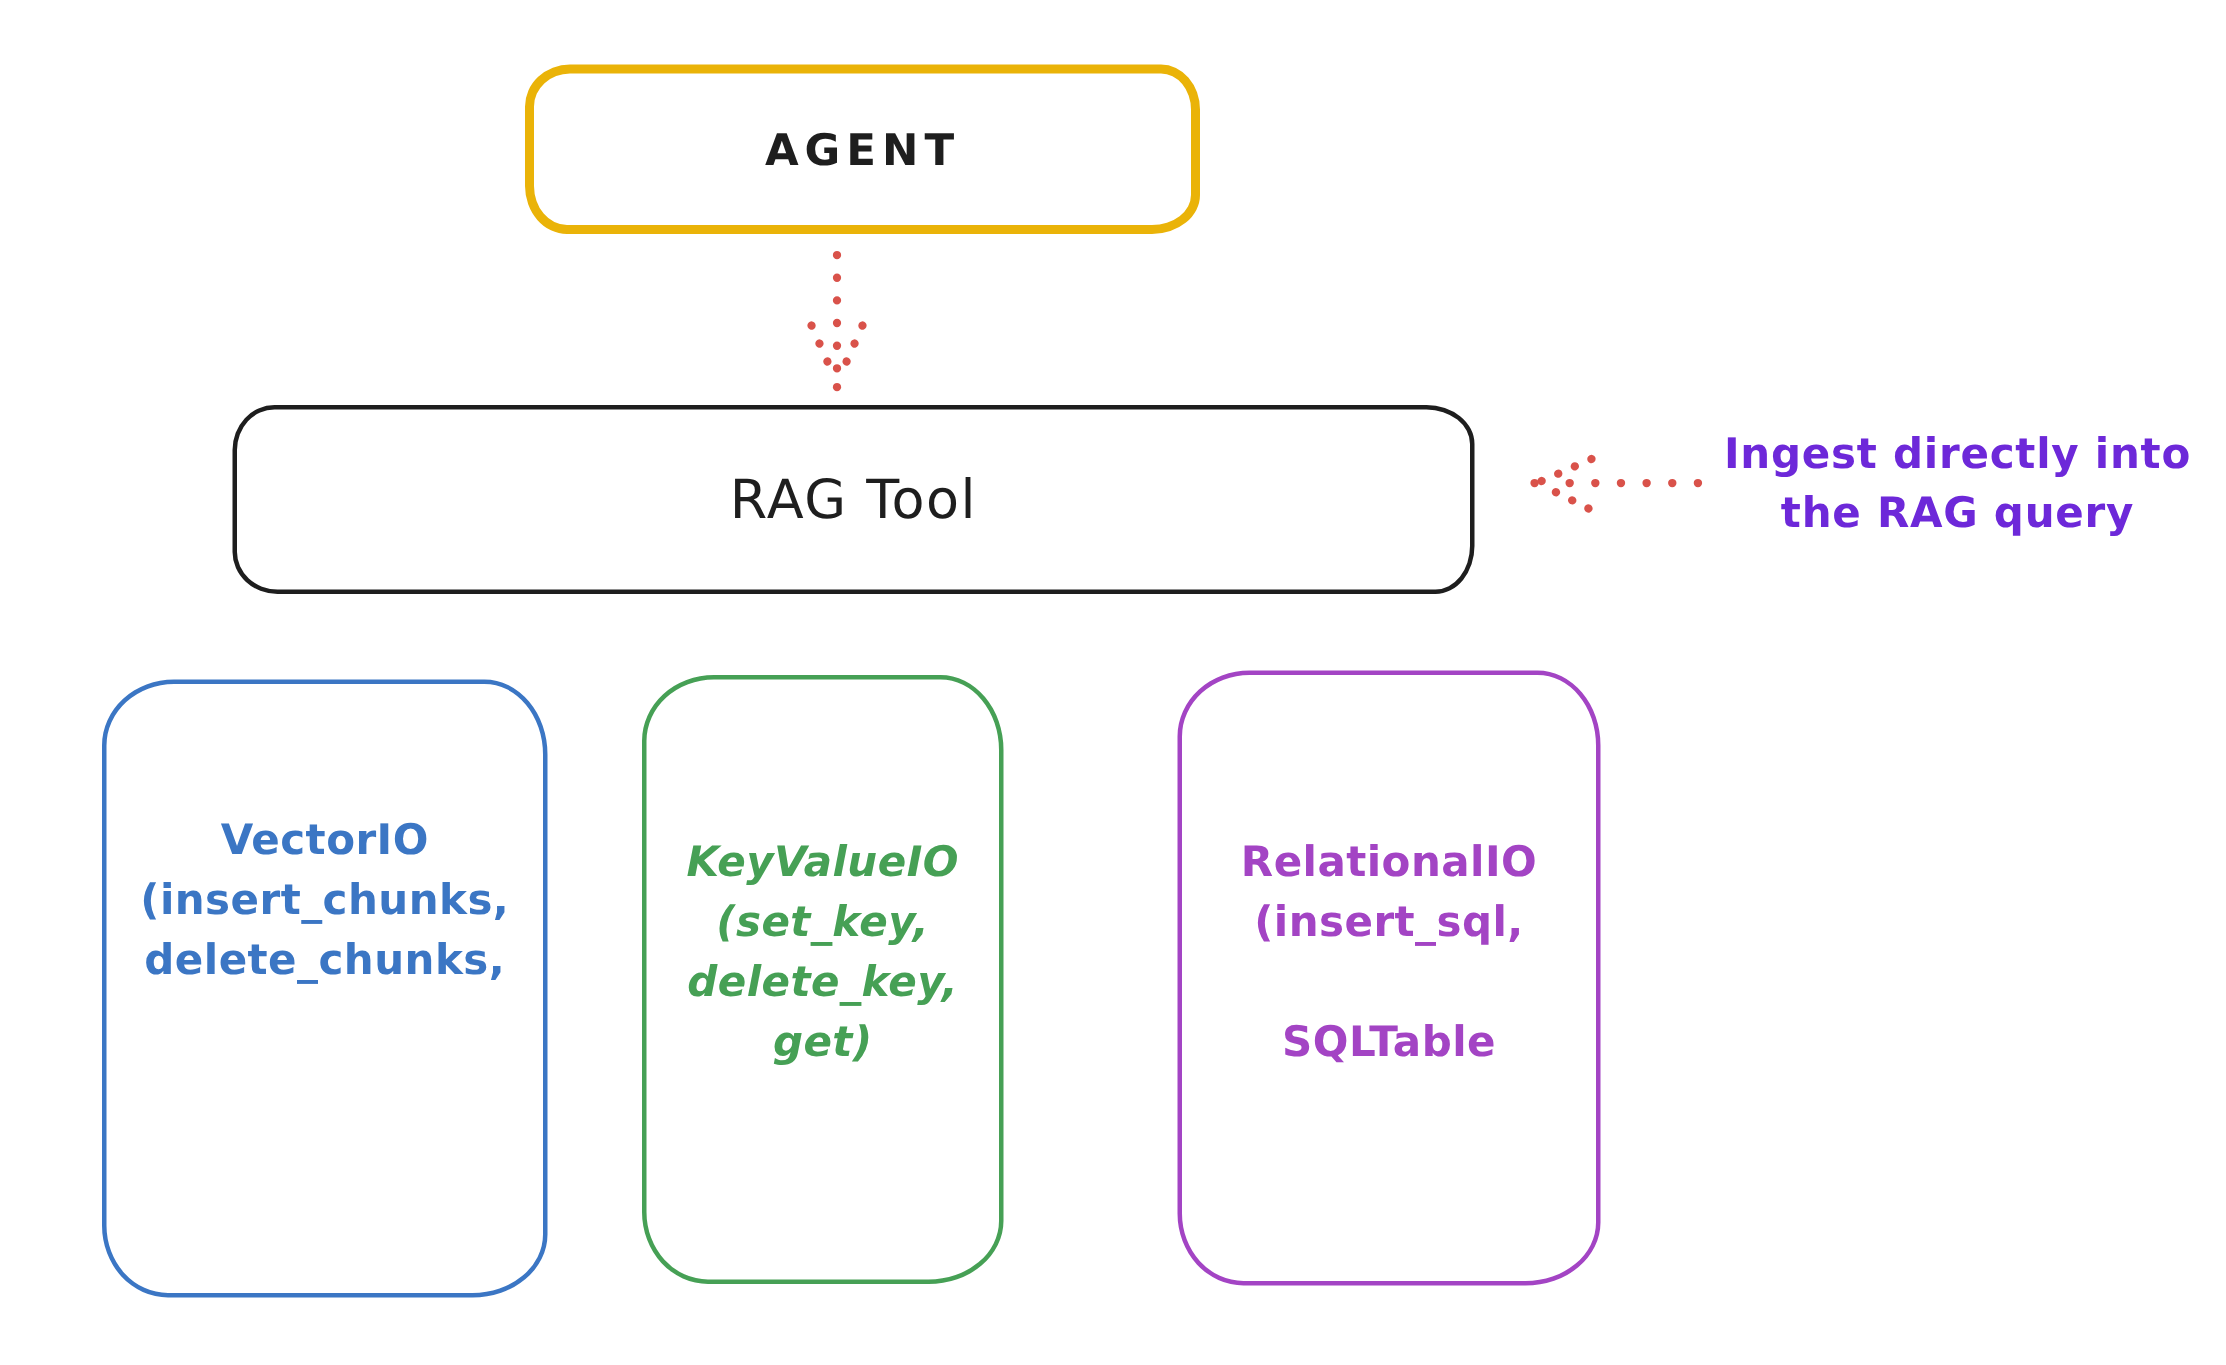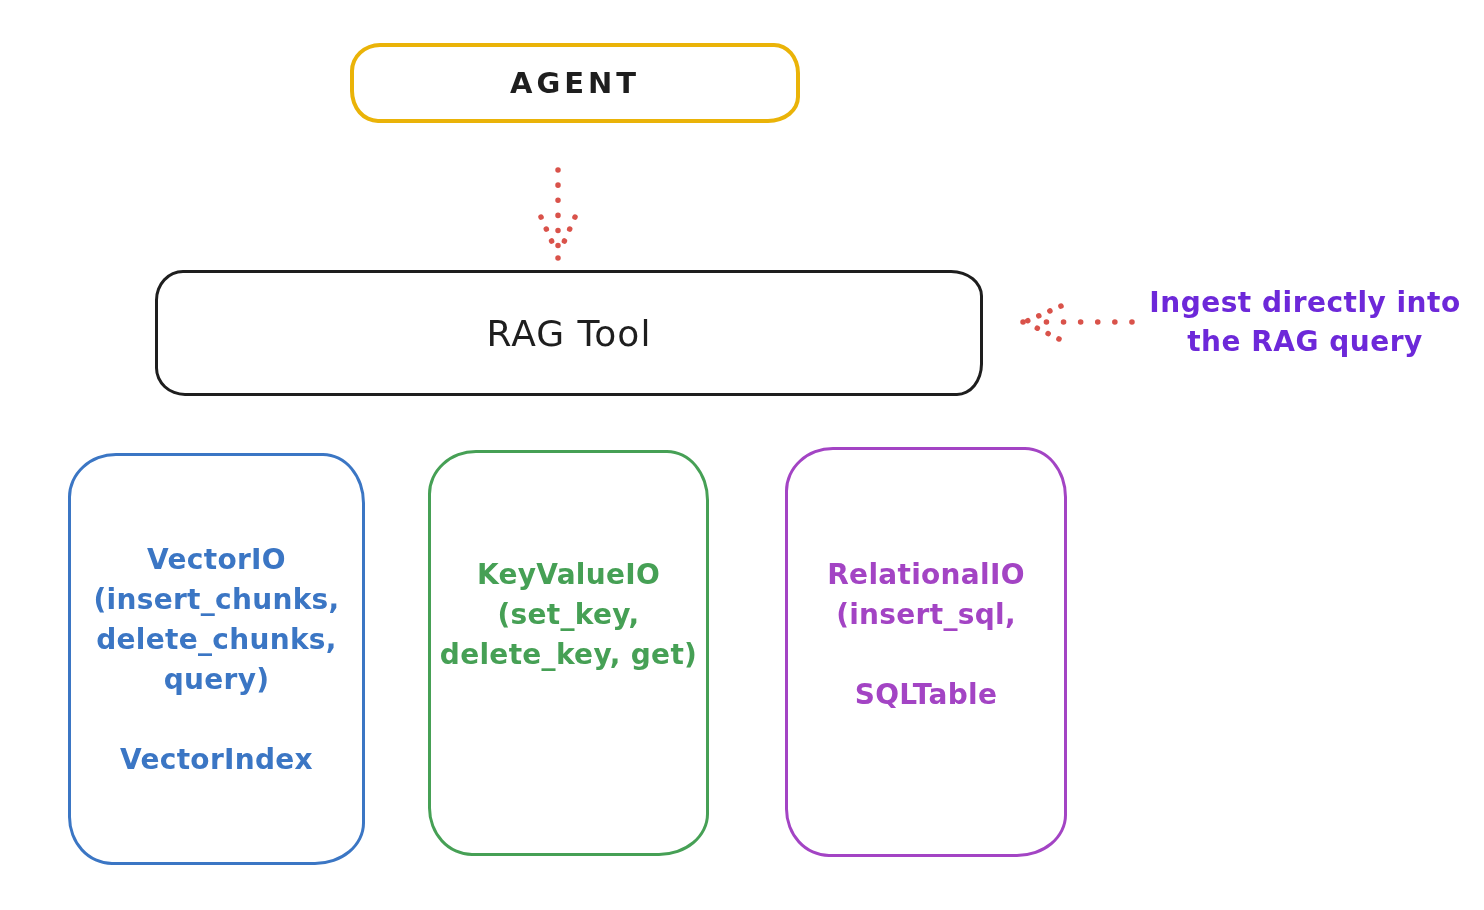--- a/index.html
+++ b/index.html
@@ -15,22 +15,22 @@
   
   .box {
     position: absolute;
     background: #ffffff;
     display: flex;
     align-items: center;
     justify-content: center;
     box-sizing: border-box;
   }
   .box-agent {
-    left: 350px; top: 43px; width: 450px; height: 80px;
-    border: 4px solid #eab308;
+    left: 350px; top: 43px; width: 450px; height: 113px;
+    border: 6px solid #eab308;
     border-radius: 30px 26px 32px 28px / 28px 30px 26px 32px;
   }
   .box-rag {
     left: 155px; top: 270px; width: 828px; height: 126px;
     border: 3px solid #1e1e1e;
     border-radius: 28px 32px 26px 30px / 30px 26px 32px 28px;
   }
   .label-agent {
     color: #1e1e1e; font-size: 29px; font-weight: 600;
     letter-spacing: 4px;
@@ -40,21 +40,21 @@
     letter-spacing: 1px;
   }
 
   .io-box {
     position: absolute;
     background: #ffffff;
     box-sizing: border-box;
     border-radius: 48px 42px 50px 44px / 44px 50px 42px 48px;
   }
   .io-vector     { left: 68px;  top: 453px; width: 297px; height: 412px; border: 3.5px solid #3b76c4; }
-  .io-keyvalue   { left: 428px; top: 450px; width: 281px; height: 406px; border: 3.5px solid #46a055; }
+  .io-keyvalue   { left: 428px; top: 450px; width: 241px; height: 406px; border: 3.5px solid #46a055; font-style: italic; }
   .io-relational { left: 785px; top: 447px; width: 282px; height: 410px; border: 3.5px solid #a344c4; text-decoration: underline; }
 
   .io-text {
     position: absolute;
     left: 0; right: 0;
     text-align: center;
     font-size: 28px;
     font-weight: 600;
     line-height: 40px;
     letter-spacing: 0.3px;
@@ -122,22 +122,20 @@
   <div class="annotation">
     <div>Ingest directly into</div>
     <div>the RAG query</div>
   </div>
 
   <div class="io-box io-vector">
     <div class="io-text">
       <div>VectorIO</div>
       <div>(insert_chunks,</div>
       <div>delete_chunks,</div>
-      <div>query)</div>
-      <div class="io-index">VectorIndex</div>
     </div>
   </div>
 
   <div class="io-box io-keyvalue">
     <div class="io-text">
       <div>KeyValueIO</div>
       <div>(set_key,</div>
       <div>delete_key, get)</div>
     </div>
   </div>

